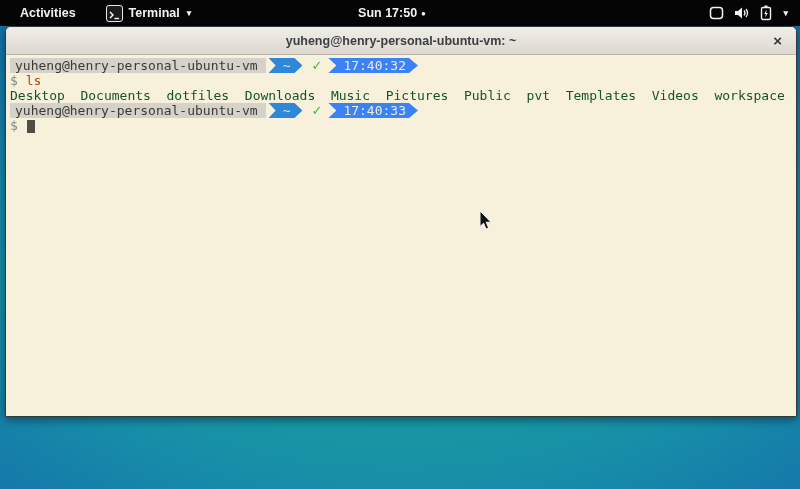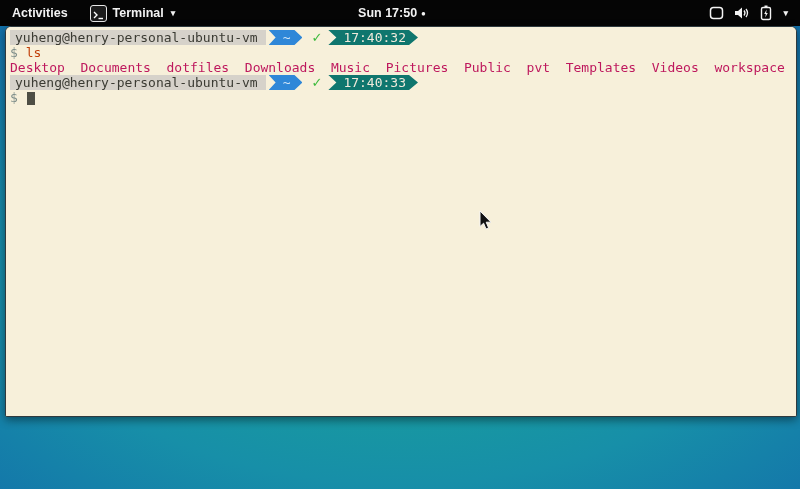--- a/index.html
+++ b/index.html
@@ -7,21 +7,21 @@
     width:800px;height:489px;position:relative;overflow:hidden;
     font-family:"Liberation Sans",sans-serif;
     background:radial-gradient(ellipse 95% 85% at 50% 58%, #18a795 0%, #178fa8 48%, #1373aa 78%, #0d5a94 100%);
   }
   
   .topbar{
     position:absolute;top:0;left:0;right:0;height:26px;background:#050505;
     display:flex;align-items:center;color:#f2f2f2;font-size:12.5px;font-weight:bold;
   }
   .tb-left{display:flex;align-items:center;height:100%;}
-  .tb-activities{padding:0 12px;display:flex;align-items:center;height:100%;cursor:default;}
+  .tb-activities{padding:0 20px;display:flex;align-items:center;height:100%;cursor:default;}
   .tb-appmenu{display:flex;align-items:center;gap:6px;padding:16px 10px;height:100%;}
   .tb-appicon{width:15px;height:15px;border:1px solid #e8e8e8;border-radius:3px;
     display:flex;align-items:flex-end;justify-content:center;background:#1c1c1c;}
   .tb-appicon svg{display:block;margin-bottom:1px;}
   .tb-caret{font-size:9px;line-height:1;margin-left:1px;}
   .tb-clock{position:absolute;left:0;right:16px;text-align:center;pointer-events:none;}
   .tb-clock span{pointer-events:auto;}
   .tb-dot{font-size:8px;vertical-align:middle;margin-left:4px;}
   .tb-right{margin-left:auto;display:flex;align-items:center;gap:10px;padding-right:12px;height:100%;}
   .tb-ind{display:flex;align-items:center;}
@@ -51,27 +51,27 @@
   .t-line{height:15px;white-space:pre;display:flex;align-items:center;}
   .t-line.block{display:block;}
   .seg-host{background:#d6d2ca;color:#3b3b33;padding:0 8px 0 5px;height:15px;line-height:15px;display:inline-block;}
   .seg-cwd{
     background:#2f87d8;color:#cfe4f7;margin-left:3px;height:15px;line-height:15px;
     padding:0 12px 0 14px;display:inline-block;
     clip-path:polygon(0 0,calc(100% - 8px) 0,100% 50%,calc(100% - 8px) 100%,0 100%,7px 50%);
   }
   .seg-ok{color:#3cba3c;font-weight:bold;margin:0 6px 0 9px;font-family:"DejaVu Sans",sans-serif;}
   .seg-time{
-    background:#0f766e;color:#f1eadb;height:15px;line-height:15px;
+    background:#3b82f6;color:#f1eadb;height:15px;line-height:15px;
     padding:0 12px 0 15px;display:inline-block;
     clip-path:polygon(0 0,calc(100% - 9px) 0,100% 50%,calc(100% - 9px) 100%,0 100%,8px 50%);
   }
   .p-char{color:#7d8d89;}
   .cmd{color:#c2410c;}
-  .dirs{color:#be185d;}
+  .dirs{color:#14532d;}
   .cursor-block{display:inline-block;width:8px;height:13px;background:#4e4e44;vertical-align:middle;margin-left:1px;}
   
   .mouse{position:absolute;left:479px;top:211px;pointer-events:none;}
 </style>
 </head>
 <body>
 
 <div class="topbar">
   <div class="tb-left">
     <div class="tb-activities">Activities</div>
@@ -107,20 +107,24 @@
         <rect x="4.5" y="0.5" width="3" height="2" fill="#f2f2f2"></rect>
         <rect x="1.5" y="2.5" width="9" height="12" rx="1.5" fill="none" stroke="#f2f2f2" stroke-width="1.4"></rect>
         <polygon points="6.6,4.5 4.2,9 5.8,9 5.2,12.5 7.8,8 6.2,8" fill="#f2f2f2"></polygon>
       </svg>
     </span>
     <span class="tb-ind tb-caret">▾</span>
   </div>
 </div>
 
 <div class="window">
+  <div class="titlebar">
+    <span>yuheng@henry-personal-ubuntu-vm: ~</span>
+    <span class="close-btn">×</span>
+  </div>
   <div class="term">
 
     <div class="t-line">
       <span class="seg-host">yuheng@henry-personal-ubuntu-vm</span>
       <span class="seg-cwd">~</span>
       <span class="seg-ok">✓</span>
       <span class="seg-time">17:40:32</span>
     </div>
 
     <div class="t-line block"><span class="p-char">$</span> <span class="cmd">ls</span></div>

